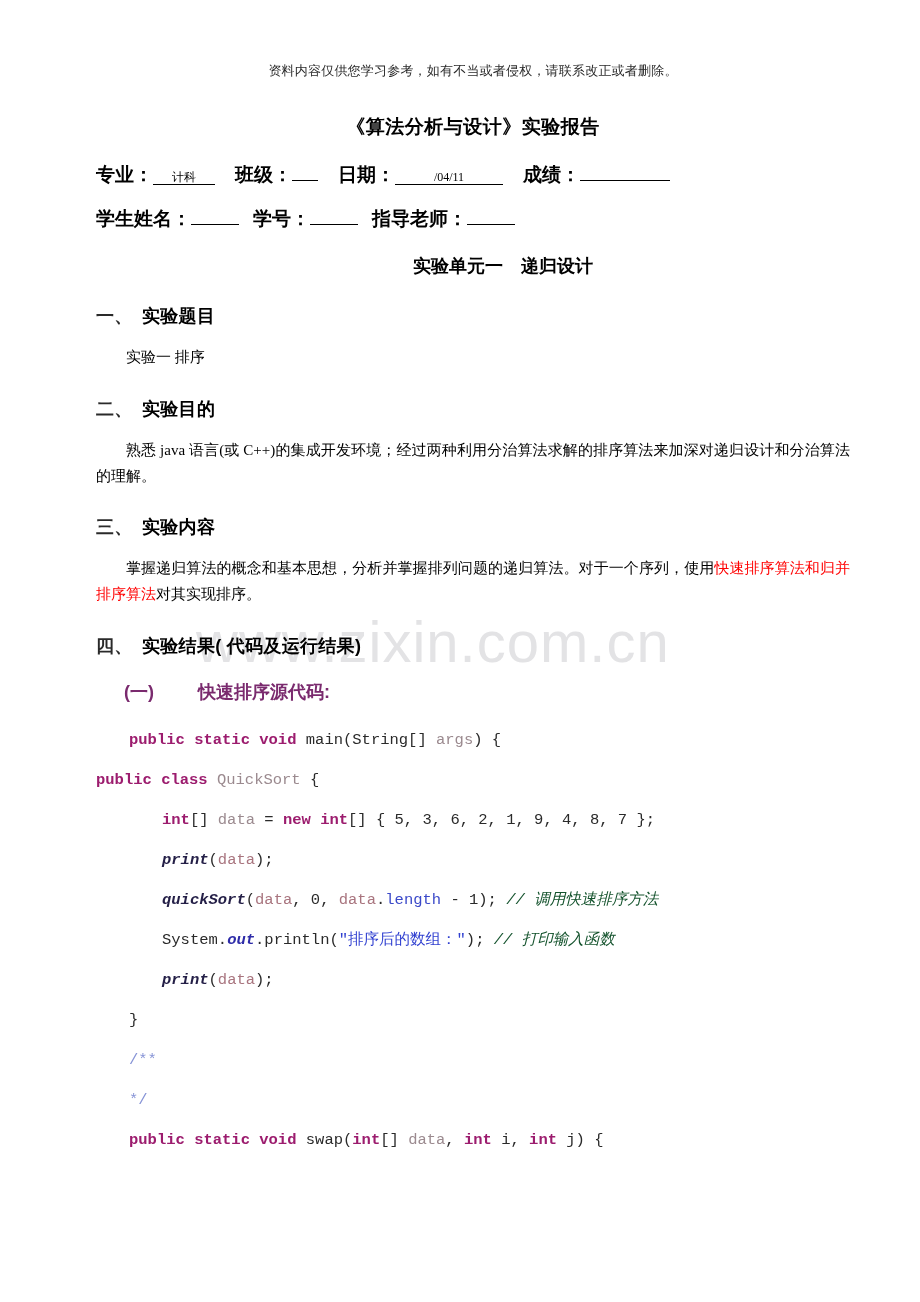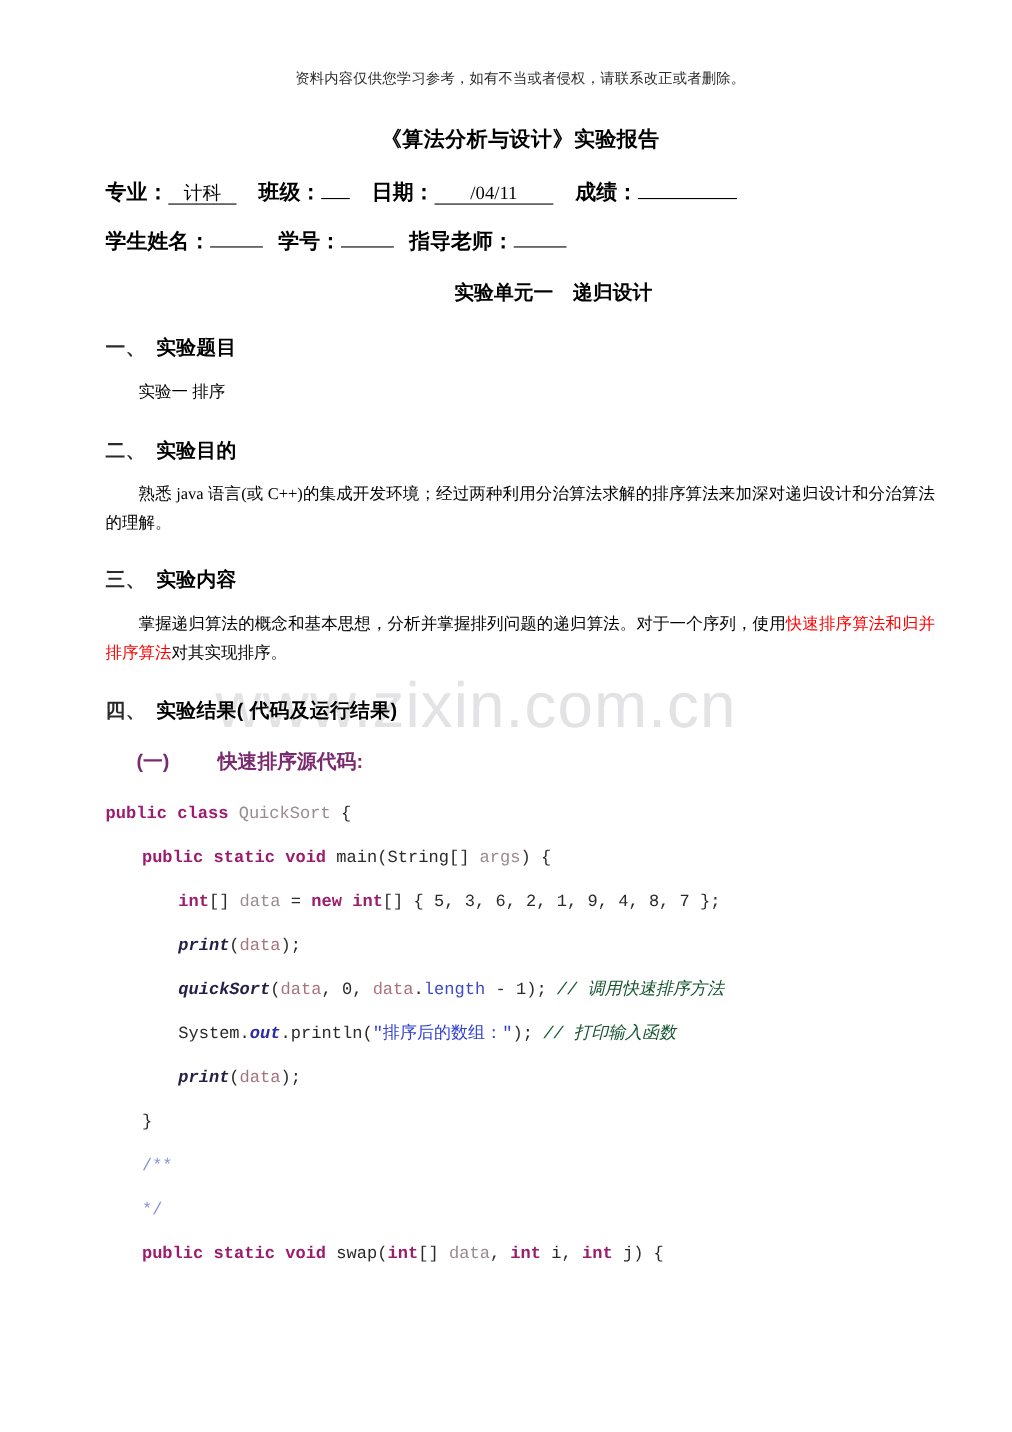--- a/index.html
+++ b/index.html
@@ -72,21 +72,21 @@
     white-space: nowrap;
   }
   .meta-line.second { padding-top: 18px; }
   .meta-field { display: inline; }
   .meta-label { font-weight: bold; }
   .meta-value {
     display: inline-block;
     border-bottom: 1.6px solid #000;
     text-align: center;
     font-weight: normal;
-    font-size: 17px;
+    font-size: 12px;
     line-height: 1.05;
     vertical-align: baseline;
     padding: 0 2px;
   }
   .w-major  { min-width: 58px; }
   .w-class  { min-width: 22px; }
   .w-date   { min-width: 104px; }
   .w-score  { min-width: 86px; }
   .w-name   { min-width: 44px; }
   .w-sid    { min-width: 44px; }
@@ -194,23 +194,23 @@
 
     <h2 class="section-heading"><span class="num">三、</span><span>实验内容</span></h2>
     <p class="para"><span>掌握递归算法的概念和基本思想，分析并掌握排列问题的递归算法。对于一个序列，使用</span><span class="hl">快速排序算法和归并排序算法</span><span>对其实现排序。</span></p>
 
     <h2 class="section-heading"><span class="num">四、</span><span>实验结果( 代码及运行结果)</span></h2>
 
     <h3 class="subsection"><span class="sub-num">(一)</span><span>快速排序源代码:</span></h3>
 
     <div class="code-block">
 
+      <div class="code-line ind1"><span class="kw">public</span> <span class="kw">static</span> <span class="kw">void</span> <span class="plain">main</span><span class="plain">(String[] </span><span class="id">args</span><span class="plain">) {</span></div>
+
       <div class="code-line"><span class="kw">public</span> <span class="kw">class</span> <span class="id">QuickSort</span> <span class="plain">{</span></div>
-
-      <div class="code-line ind1"><span class="kw">public</span> <span class="kw">static</span> <span class="kw">void</span> <span class="plain">main</span><span class="plain">(String[] </span><span class="id">args</span><span class="plain">) {</span></div>
 
       <div class="code-line ind2"><span class="kw">int</span><span class="plain">[] </span><span class="id">data</span><span class="plain"> = </span><span class="kw">new</span> <span class="kw">int</span><span class="num">[] { 5, 3, 6, 2, 1, 9, 4, 8, 7 };</span></div>
 
       <div class="code-line ind2"><span class="mth">print</span><span class="plain">(</span><span class="var">data</span><span class="plain">);</span></div>
 
       <div class="code-line ind2"><span class="mth">quickSort</span><span class="plain">(</span><span class="var">data</span><span class="plain">, 0, </span><span class="var">data</span><span class="plain">.</span><span class="fld">length</span><span class="plain"> - 1); </span><span class="cmt">// 调用快速排序方法</span></div>
 
       <div class="code-line ind2"><span class="plain">System.</span><span class="stat">out</span><span class="plain">.println(</span><span class="str">"排序后的数组："</span><span class="plain">); </span><span class="cmt">// 打印输入函数</span></div>
 
       <div class="code-line ind2"><span class="mth">print</span><span class="plain">(</span><span class="var">data</span><span class="plain">);</span></div>

